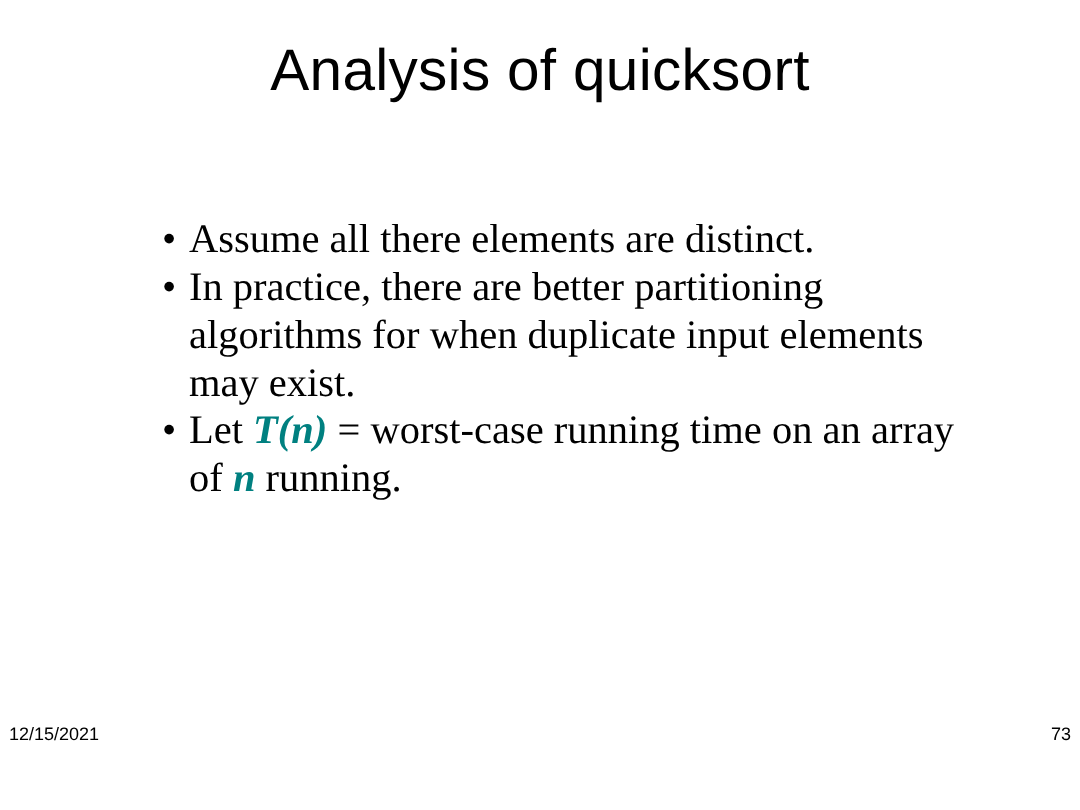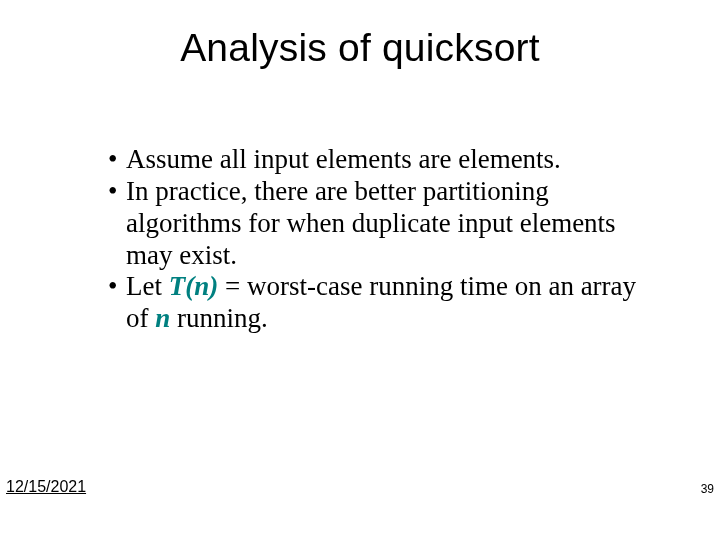--- a/index.html
+++ b/index.html
@@ -49,23 +49,22 @@
   .ital {
     font-style: italic;
     color: #008080;
     font-weight: bold;
   }
   .footer-date {
     position: absolute;
     left: 6px;
     bottom: 6px;
     font-family: Arial, Helvetica, sans-serif;
-    font-size: 16px;
+    font-size: 12px;
     color: #000;
-    text-decoration: underline;
   }
   .footer-page {
     position: absolute;
     right: 6px;
     bottom: 6px;
     font-family: Arial, Helvetica, sans-serif;
     font-size: 12px;
     color: #000;
   }
 </style>
@@ -73,31 +72,31 @@
 <body>
 
 <div class="slide">
 
   <div class="title">Analysis of quicksort</div>
 
   <div class="body">
 
     <div class="bullet">
       <div class="mark">•</div>
-      <div class="text">Assume all input elements are elements.</div>
+      <div class="text">Assume all there elements are distinct.</div>
     </div>
 
     <div class="bullet">
       <div class="mark">•</div>
       <div class="text">In practice, there are better partitioning algorithms for when duplicate input elements may exist.</div>
     </div>
 
     <div class="bullet">
       <div class="mark">•</div>
       <div class="text"><span>Let </span><span class="ital">T(n)</span><span> = worst-case running time on an array of </span><span class="ital">n</span><span> running.</span></div>
     </div>
 
   </div>
 
   <div class="footer-date">12/15/2021</div>
-  <div class="footer-page">39</div>
+  <div class="footer-page">73</div>
 
 </div>
 
 </body></html>

